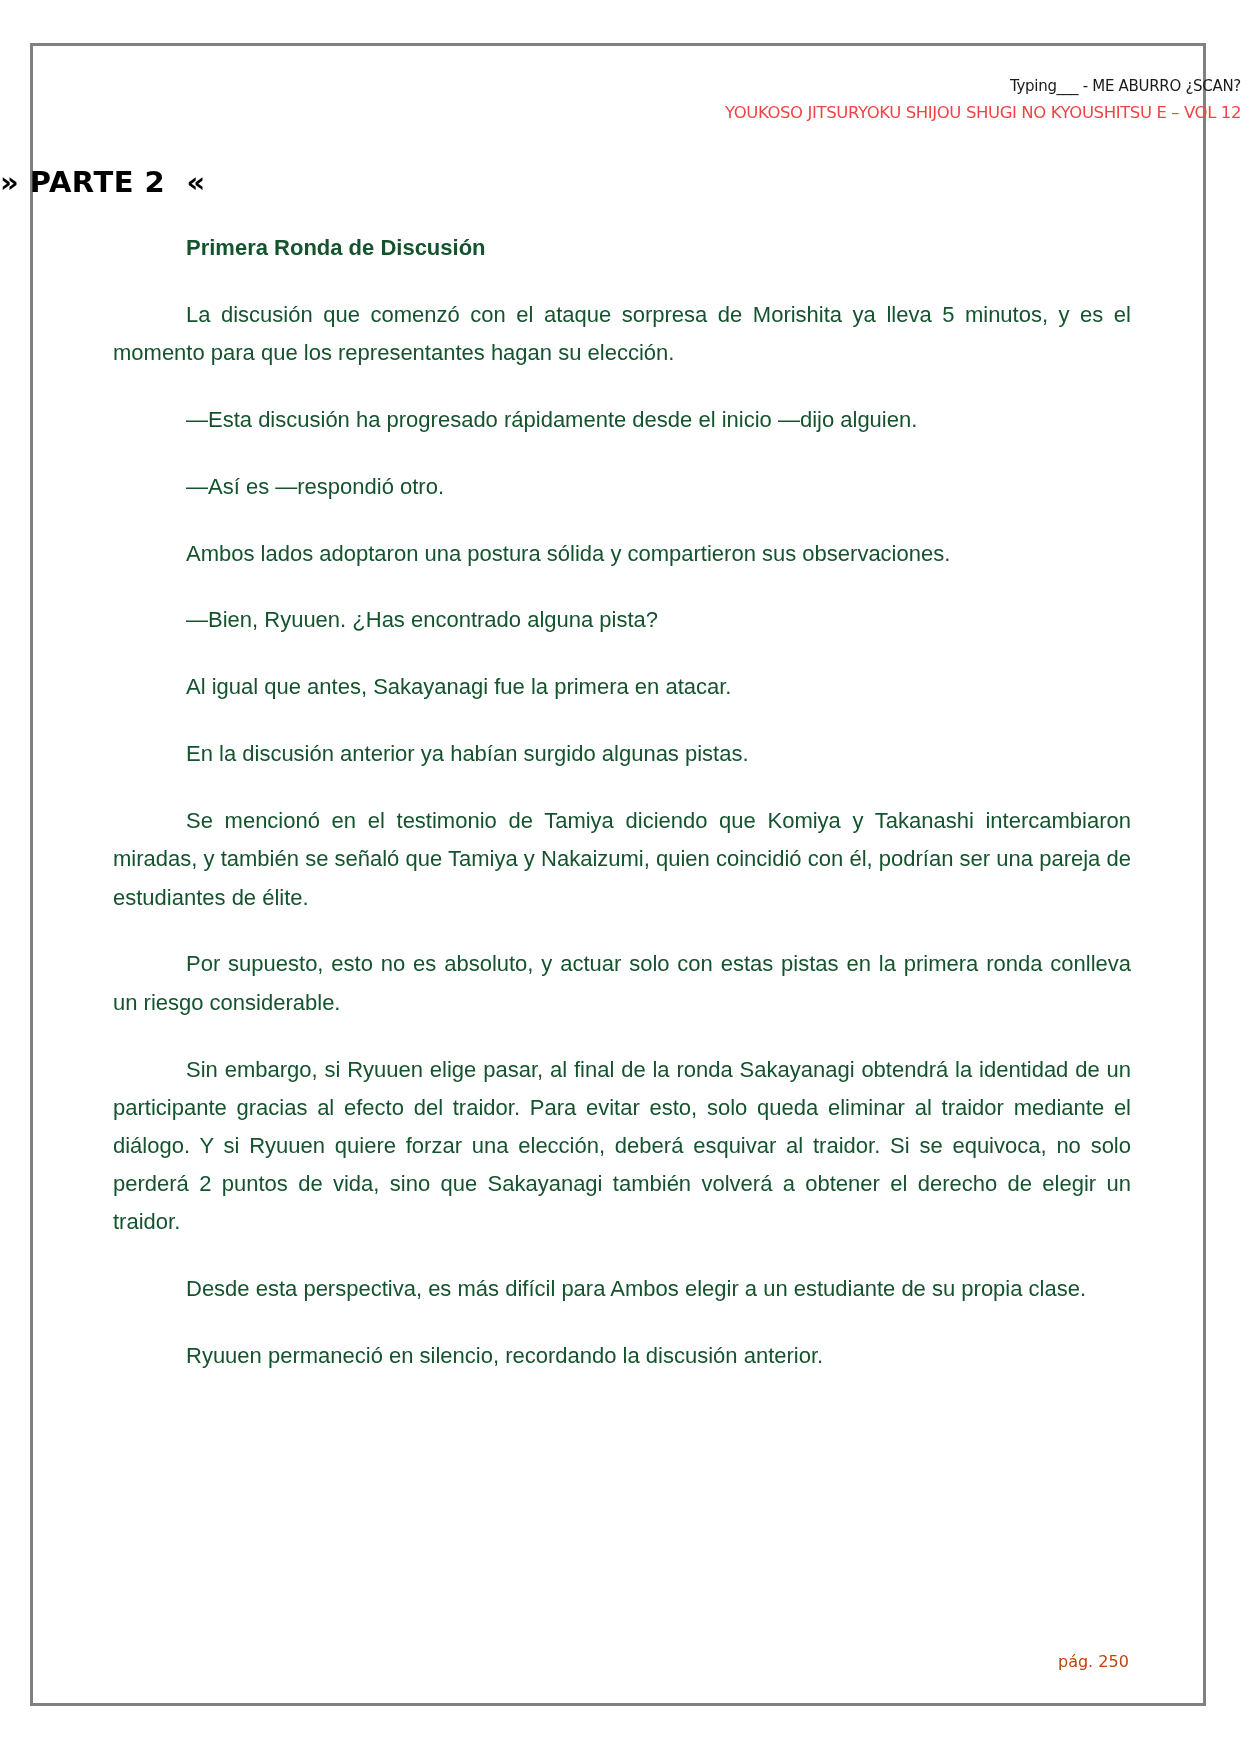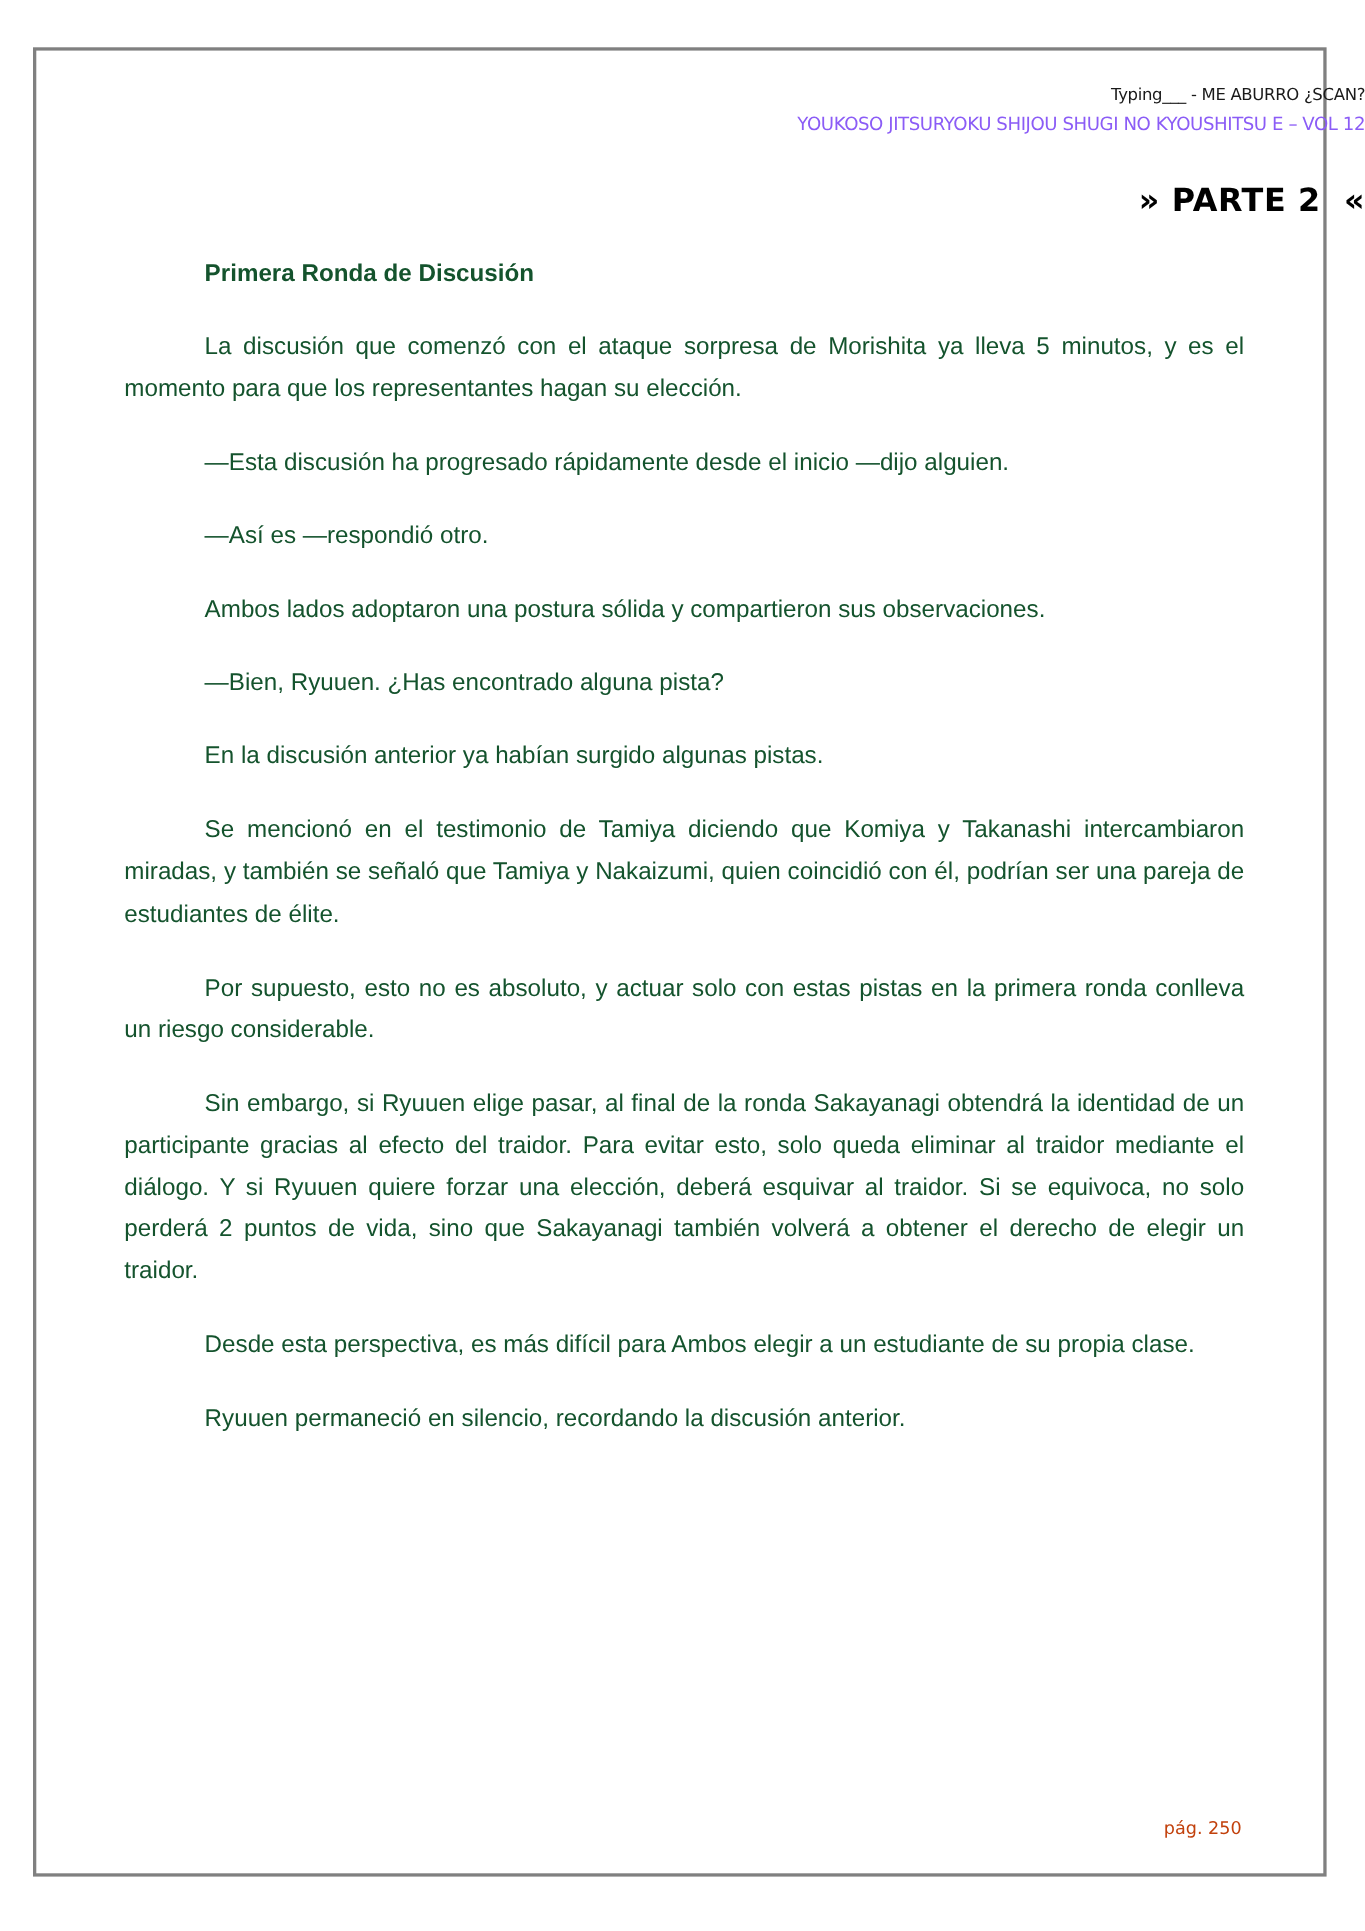--- a/index.html
+++ b/index.html
@@ -31,30 +31,30 @@
     font-family: "DejaVu Sans", sans-serif;
   }
   .header-line1 {
     font-size: 15px;
     color: #1a1a1a;
     line-height: 24px;
     letter-spacing: -0.3px;
   }
   .header-line2 {
     font-size: 16.5px;
-    color: #8b5cf6;
+    color: #ef4444;
     line-height: 30px;
     letter-spacing: -0.4px;
   }
   .chapter-title {
     position: absolute;
     left: 0;
     top: 162px;
     width: 1241px;
-    text-align: right;
+    text-align: left;
     font-family: "DejaVu Sans", sans-serif;
     font-weight: bold;
     font-size: 29px;
     line-height: 40px;
     color: #000;
     letter-spacing: 0.5px;
   }
   .content {
     position: absolute;
     left: 113px;
@@ -96,20 +96,21 @@
 
 <div class="chapter-title" style="white-space:pre;">» PARTE 2  «</div>
 
 <div class="content">
   <div class="section-heading">Primera Ronda de Discusión</div>
   <p class="para">La discusión que comenzó con el ataque sorpresa de Morishita ya lleva 5 minutos, y es el momento para que los representantes hagan su elección.</p>
   <p class="para">—Esta discusión ha progresado rápidamente desde el inicio —dijo alguien.</p>
   <p class="para">—Así es —respondió otro.</p>
   <p class="para">Ambos lados adoptaron una postura sólida y compartieron sus observaciones.</p>
   <p class="para">—Bien, Ryuuen. ¿Has encontrado alguna pista?</p>
+  <p class="para">Al igual que antes, Sakayanagi fue la primera en atacar.</p>
   <p class="para">En la discusión anterior ya habían surgido algunas pistas.</p>
   <p class="para">Se mencionó en el testimonio de Tamiya diciendo que Komiya y Takanashi intercambiaron miradas, y también se señaló que Tamiya y Nakaizumi, quien coincidió con él, podrían ser una pareja de estudiantes de élite.</p>
   <p class="para">Por supuesto, esto no es absoluto, y actuar solo con estas pistas en la primera ronda conlleva un riesgo considerable.</p>
   <p class="para">Sin embargo, si Ryuuen elige pasar, al final de la ronda Sakayanagi obtendrá la identidad de un participante gracias al efecto del traidor. Para evitar esto, solo queda eliminar al traidor mediante el diálogo. Y si Ryuuen quiere forzar una elección, deberá esquivar al traidor. Si se equivoca, no solo perderá 2 puntos de vida, sino que Sakayanagi también volverá a obtener el derecho de elegir un traidor.</p>
   <p class="para">Desde esta perspectiva, es más difícil para Ambos elegir a un estudiante de su propia clase.</p>
   <p class="para">Ryuuen permaneció en silencio, recordando la discusión anterior.</p>
 </div>
 
 <div class="page-number">pág. 250</div>
 

